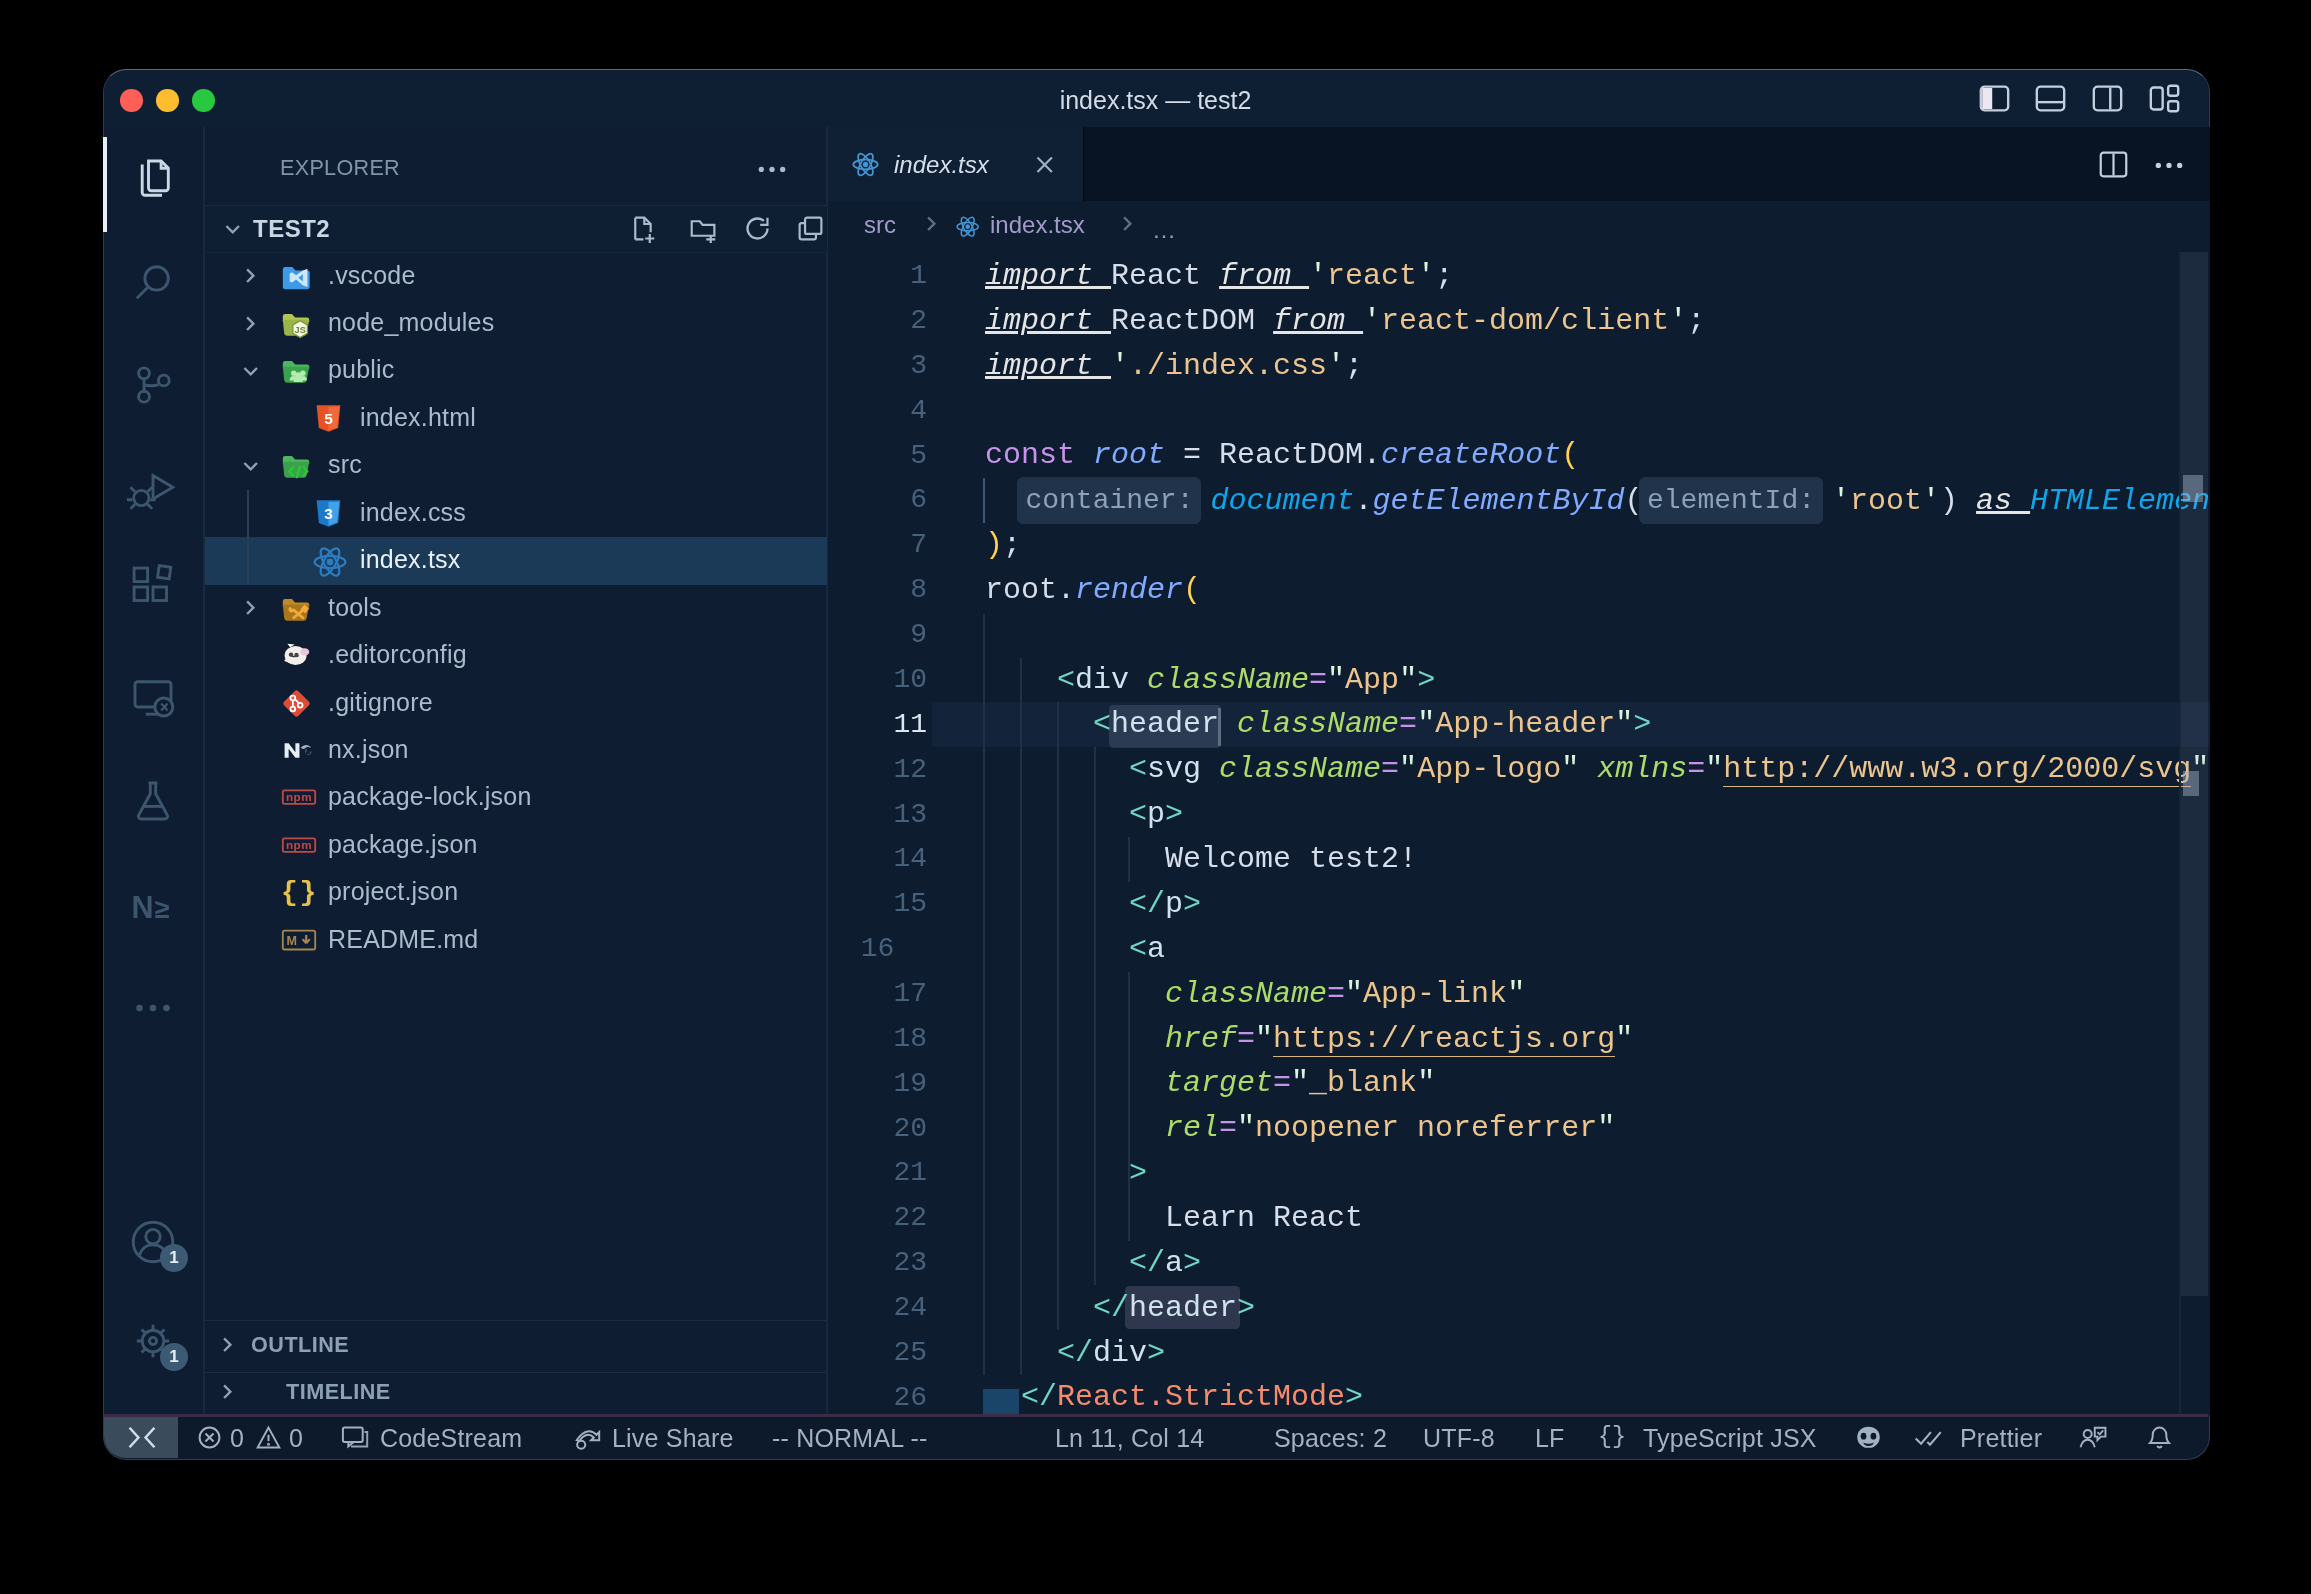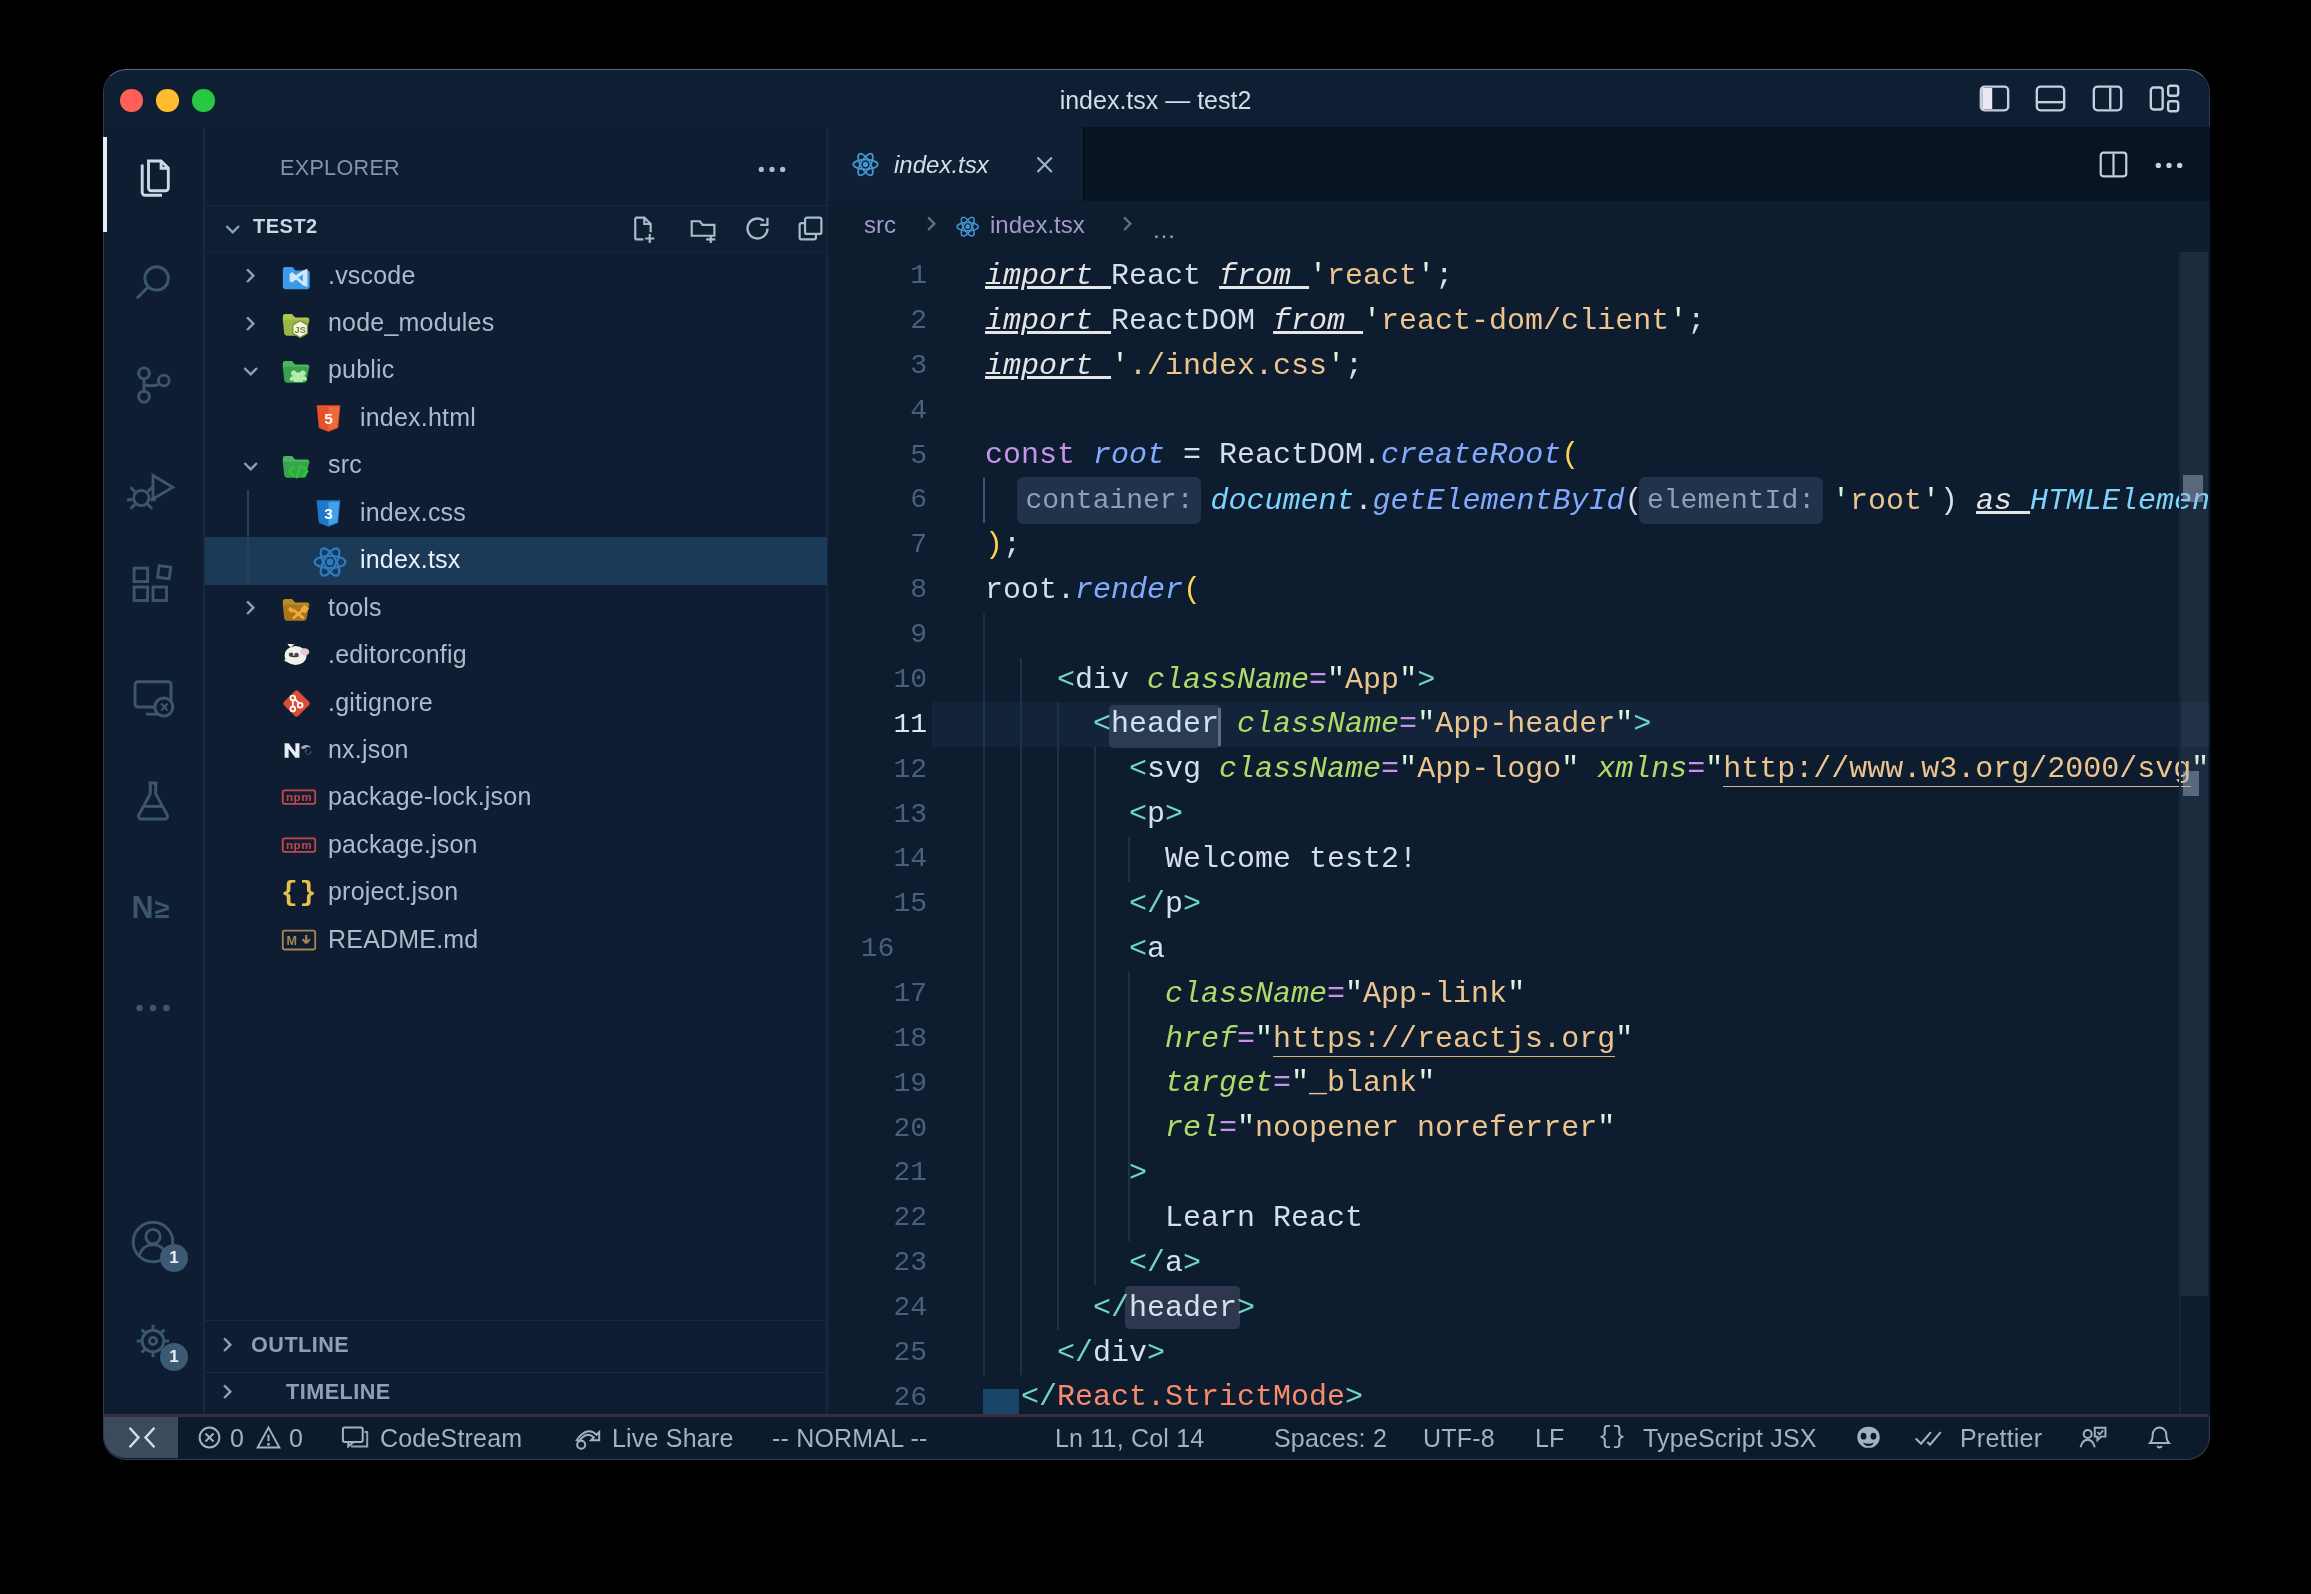--- a/index.html
+++ b/index.html
@@ -42,21 +42,21 @@
 .crumbtxt{font-size:24px;color:#a29bc9;}
 .crumbsep{font-size:21.6px;color:#5d7086;}
 .codewrap{left:828px;top:252px;width:1382px;height:1163px;overflow:hidden;background:#0d1c2f;}
 .cw{position:absolute;}
 .lnum{position:absolute;width:99px;text-align:right;color:#47617a;
   font-family:"Liberation Mono",monospace;font-size:28px;}
 .lnum.cur{color:#dbe7f2;}
 .cline{position:absolute;left:157px;white-space:pre;
   font-family:"Liberation Mono",monospace;font-size:30px;}
 .kw{color:#c792ea;} .kwi{color:#e5e5e5;font-style:italic;text-decoration:underline;}
-.w{color:#d6deeb;} .wi{color:#7dd3fc;font-style:italic;text-align:right;}
+.w{color:#d6deeb;} .wi{color:#0ea5e9;font-style:italic;text-align:right;}
 .fn{color:#82aaff;font-style:italic;} .ci{color:#82aaff;font-style:italic;}
 .st{color:#ecc48d;} .stu{color:#ecc48d;border-bottom:1.8px solid #d8b47f;}
 .q{color:#d9f5dd;} .au{color:#ffd24f;} .t{color:#6fd6c4;}
 .tg{color:#cfe3ee;} .cp{color:#f78c6c;} .at{color:#addb67;font-style:italic;}
 .eq{color:#c792ea;}
 .inlay{display:inline-block;background:#20334a;color:#8ba1b5;border-radius:6.3px;
   font-size:28px;padding:0.9px 8px;margin:0 9px 0 -3.6px;position:relative;top:-0.9px;}
 .scroll{left:2181px;top:252px;width:27px;height:1044px;background:rgba(190,205,225,0.09);}
 .scrollsep{left:2179px;top:252px;width:1.8px;height:1163px;background:#16273c;}
 
@@ -188,21 +188,21 @@
           <g fill="currentColor">
             <circle cx="6" cy="6" r="3"></circle>
             <circle cx="18" cy="6" r="3"></circle>
             <circle cx="30" cy="6" r="3"></circle>
           </g>
         </svg></span></div>
 <div class="abs row rowhdr" style="top:205px;"></div>
 <div class="abs" style="left:221px;top:217px;"><span class="chev"><svg width="23.4" height="23.4" viewBox="0 0 26 26" xmlns="http://www.w3.org/2000/svg">
           <path d="M6 10 l7 7 l7 -7" fill="none" stroke="currentColor" stroke-width="2.6"></path>
         </svg></span></div>
-<div class="abs" style="left:253px;top:215px;"><span style="color:#c9d6e4;font-size:20px;font-weight:700;letter-spacing:0.5px;">TEST2</span></div>
+<div class="abs" style="left:253px;top:215px;"><span style="color:#c9d6e4;font-size:24px;font-weight:700;letter-spacing:0.5px;">TEST2</span></div>
 <div class="abs" style="left:628px;top:214px;"><span class="hicon"><svg width="29" height="29" viewBox="0 0 32 32" xmlns="http://www.w3.org/2000/svg">
           <g fill="none" stroke="currentColor" stroke-width="2.4">
             <path d="M8 4 h10 l7 7 v9"></path>
             <path d="M18 4 v7 h7"></path>
             <path d="M8 4 v24 M8 28 h9"></path>
             <path d="M24 22 v10 M19 27 h10"></path>
           </g>
         </svg></span></div>
 <div class="abs" style="left:689px;top:214px;"><span class="hicon"><svg width="29" height="29" viewBox="0 0 32 32" xmlns="http://www.w3.org/2000/svg">
           <g fill="none" stroke="currentColor" stroke-width="2.4">

